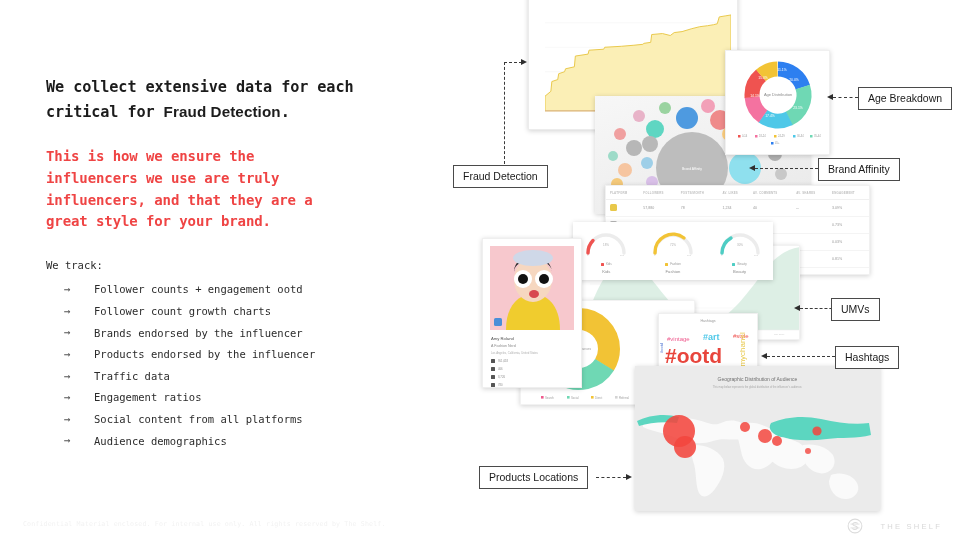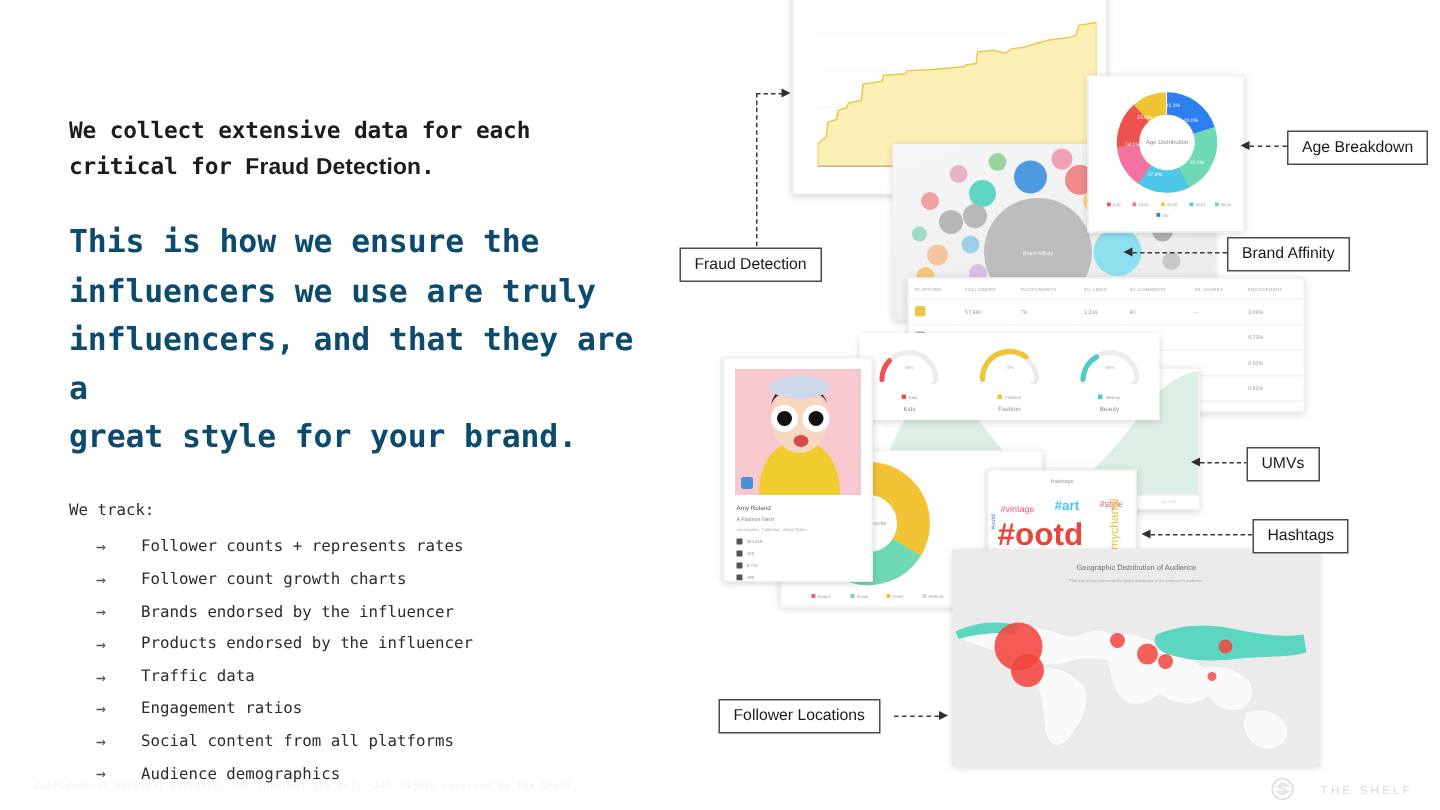--- a/index.html
+++ b/index.html
@@ -17,24 +17,24 @@
     font-family: "DejaVu Sans Mono", monospace;
     font-size: 15.2px;
     font-weight: bold;
     line-height: 1.55;
     color: #1c1c1c;
     letter-spacing: -0.1px;
   }
   .headline .plain { font-family: "Liberation Sans", sans-serif; font-weight: bold; letter-spacing:0.1px;}
   .para2 {
     font-family: "DejaVu Sans Mono", monospace;
-    font-size: 21px;
+    font-size: 14px;
     font-weight: bold;
     line-height: 1.55;
-    color: #0c4a6e;
+    color: #ef4444;
     margin-top: 22px;
     letter-spacing: -0.1px;
   }
   .track-label {
     font-family: "DejaVu Sans Mono", monospace;
     font-size: 10.5px;
     color: #2b2b2b;
     margin-top: 26px;
     letter-spacing: 0px;
   }
@@ -168,21 +168,21 @@
       <div>This is how we ensure the</div>
       <div>influencers we use are truly</div>
       <div>influencers, and that they are a</div>
       <div>great style for your brand.</div>
     </div>
 
     <div class="track-label">We track:</div>
     <ul class="track-list">
       <li>
           <span class="arr">→</span>
-          <span>Follower counts + represents rates</span>
+          <span>Follower counts + engagement ootd</span>
         </li>
       <li>
           <span class="arr">→</span>
           <span>Follower count growth charts</span>
         </li>
       <li>
           <span class="arr">→</span>
           <span>Brands endorsed by the influencer</span>
         </li>
       <li>
@@ -522,21 +522,21 @@
   <div class="arrowL" style="left:761px; top:353px;"></div>
 
   <div class="lead lead-h" style="left:596px; top:477px; width:30px;"></div>
   <div class="arrowR" style="left:626px; top:474px;"></div>
 
   <div class="callout c-fraud">Fraud Detection</div>
   <div class="callout c-age">Age Breakdown</div>
   <div class="callout c-brand">Brand Affinity</div>
   <div class="callout c-umv">UMVs</div>
   <div class="callout c-hash">Hashtags</div>
-  <div class="callout c-follow">Follower Locations</div>
+  <div class="callout c-follow">Products Locations</div>
 
   <div class="footer-note">Confidential Material enclosed. For internal use only. All rights reserved by The Shelf.</div>
   <div class="logo-wrap">
     <svg class="logo-mark" viewBox="0 0 20 20">
       <circle cx="10" cy="10" r="8.6" fill="none" stroke="#dcdcdc" stroke-width="1.3"></circle>
       <path d="M13,6.4 C11.4,5.2 8.4,5.2 7.4,6.9 C6.4,8.7 9.2,9.5 11,10.2 C12.8,10.9 13.6,12.2 12.4,13.4 C11.2,14.6 8.4,14.6 7,13.4" fill="none" stroke="#dcdcdc" stroke-width="1.3" stroke-linecap="round"></path>
       <line x1="4.4" y1="7.6" x2="15.6" y2="7.6" stroke="#dcdcdc" stroke-width="1"></line>
       <line x1="4.4" y1="12.4" x2="15.6" y2="12.4" stroke="#dcdcdc" stroke-width="1"></line>
     </svg>
     <span class="logo-text">THE SHELF</span>

